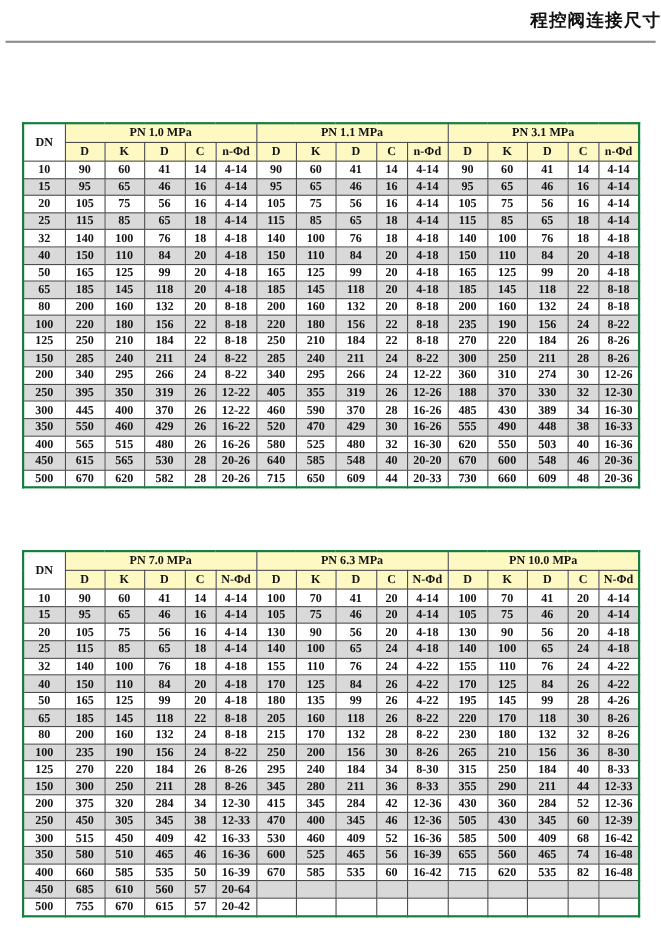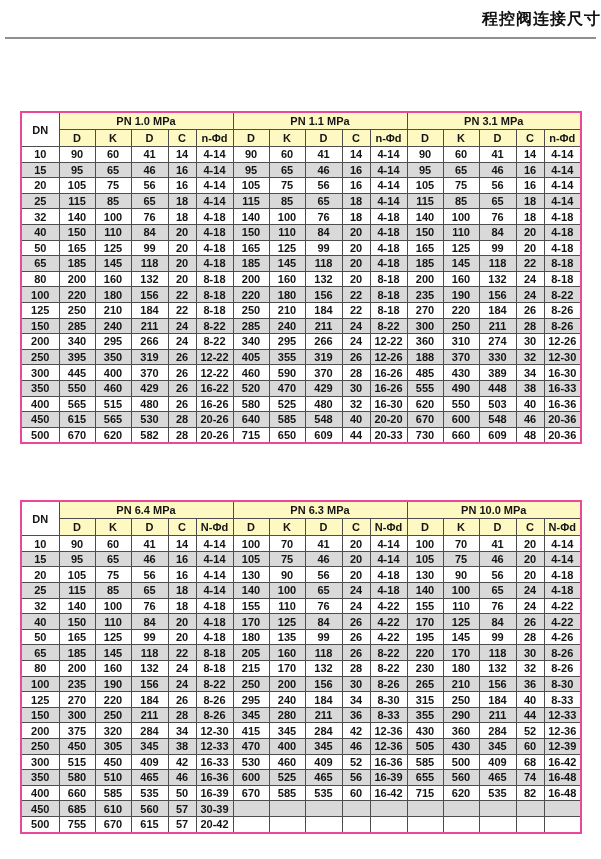--- a/index.html
+++ b/index.html
@@ -25,21 +25,22 @@
   .tbl-wrap { margin:0 0 0 20px; }
   .tbl-wrap.first { margin-top:72px; }
   .tbl-wrap.second { margin-top:56px; }
   table.dim-table {
     border-collapse:collapse;
     table-layout:fixed;
     width:561px;
     font-size:11px;
     font-weight:bold;
     color:#141414;
-    border:2px solid #ec4899;
+    border:2px solid #15803d;
+    font-family:Liberation Serif, serif;
   }
   table.dim-table th, table.dim-table td {
     border:1px solid #4d4d4d;
     text-align:center;
     vertical-align:middle;
     padding:0;
     overflow:hidden;
     white-space:nowrap;
   }
   table.dim-table thead th {
@@ -467,21 +468,21 @@
         <col style="width: 37px;">
         <col style="width: 36px;">
         <col style="width: 36px;">
         <col style="width: 37px;">
         <col style="width: 28px;">
         <col style="width: 37px;">
       </colgroup>
     <thead>
         <tr>
           <th rowspan="2" class="dn-head">DN</th>
-          <th colspan="5">PN 6.4 MPa</th>
+          <th colspan="5">PN 7.0 MPa</th>
           <th colspan="5">PN 6.3 MPa</th>
           <th colspan="5">PN 10.0 MPa</th>
         </tr>
         <tr>
           <th>D</th>
           <th>K</th>
           <th>D</th>
           <th>C</th>
           <th>N-Φd</th>
           <th>D</th>
@@ -802,21 +803,21 @@
           <td>535</td>
           <td>82</td>
           <td>16-48</td>
         </tr>
         <tr>
           <td>450</td>
           <td>685</td>
           <td>610</td>
           <td>560</td>
           <td>57</td>
-          <td>30-39</td>
+          <td>20-64</td>
           <td></td>
           <td></td>
           <td></td>
           <td></td>
           <td></td>
           <td></td>
           <td></td>
           <td></td>
           <td></td>
           <td></td>

